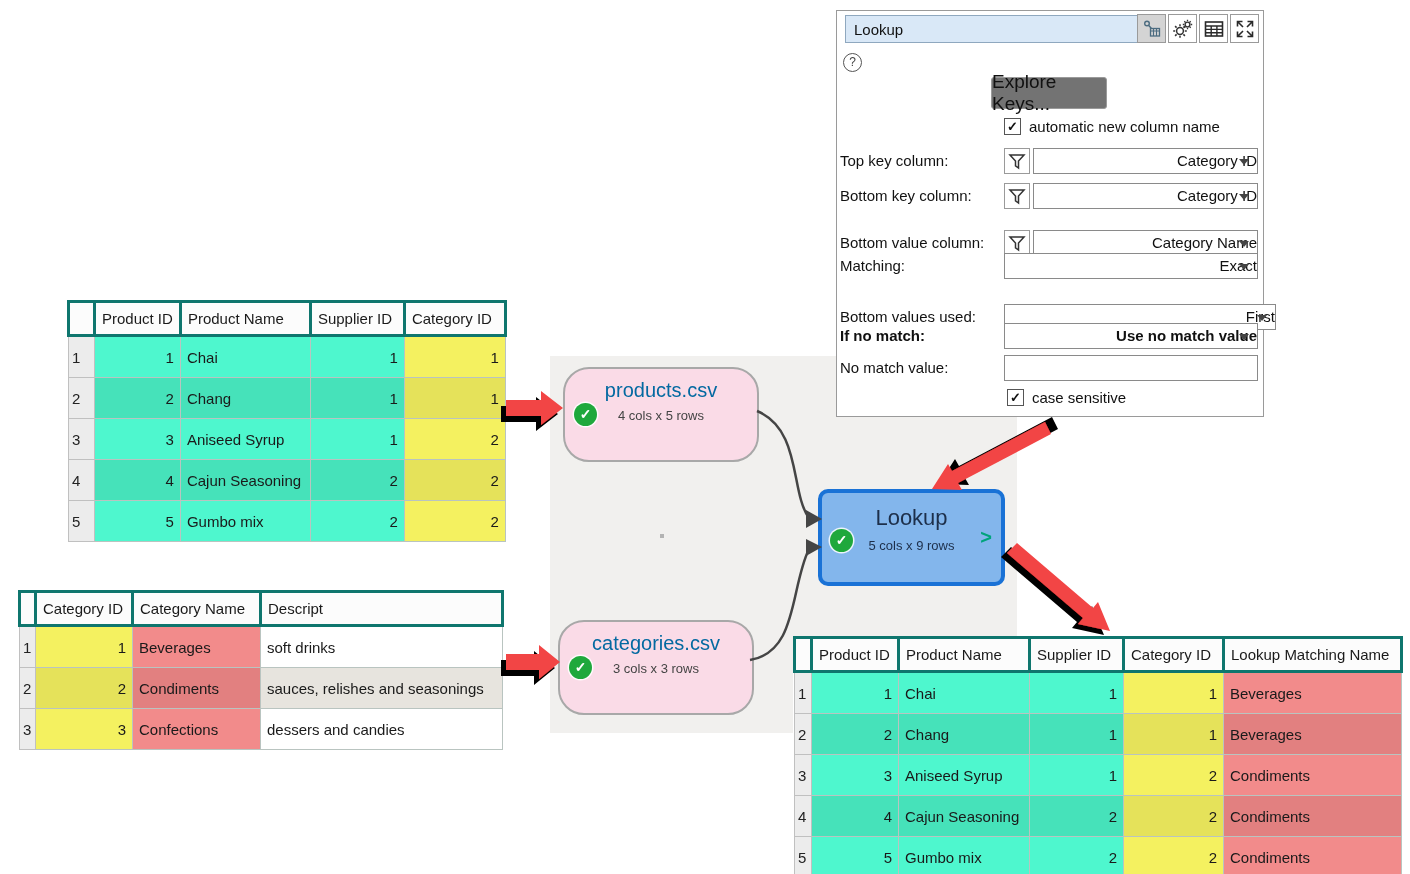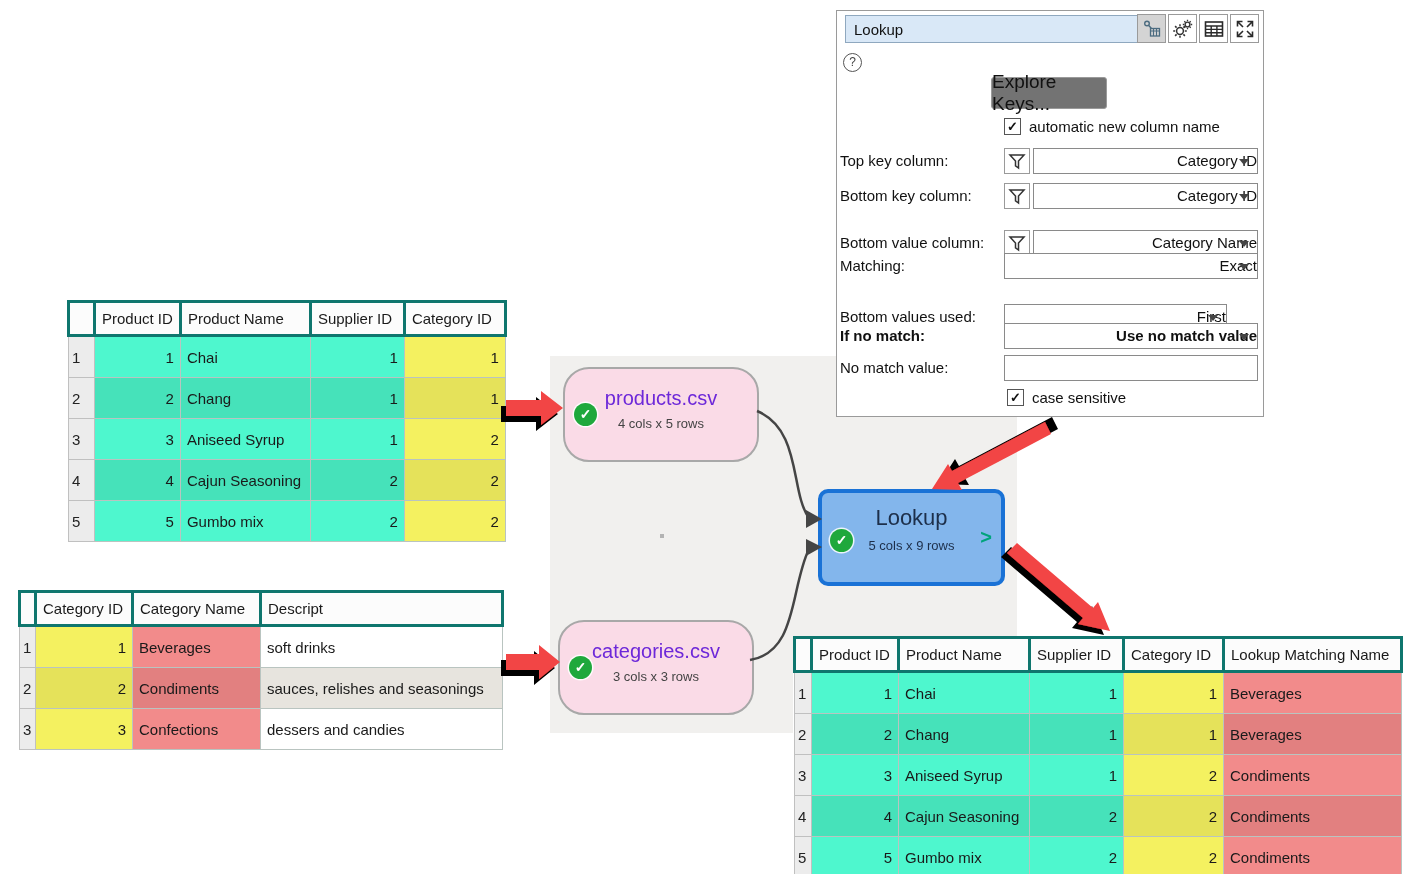--- a/index.html
+++ b/index.html
@@ -53,21 +53,21 @@
   .c-yellow{background:var(--yellow);}
   tr.dark .c-yellow{background:var(--yellow-dark);}
   .c-pink{background:var(--pink);}
   tr.dark .c-pink{background:var(--pink-dark);}
   .c-plain{background:#ffffff;}
   tr.dark .c-plain{background:#e7e4de;}
 
   
   .fnode{position:absolute;z-index:3;border:2px solid #a8a8a8;border-radius:26px;
          background:var(--node-pink);text-align:center;}
-  .fnode .n-title{margin-top:18px;font-size:20px;color:#6d28d9;}
+  .fnode .n-title{margin-top:10px;font-size:20px;color:#0369a1;}
   .fnode .n-sub{margin-top:6px;font-size:13px;color:#444;}
   .badge{position:absolute;left:9px;top:34px;width:23px;height:23px;border-radius:50%;
          background:var(--check-green);color:#fff;font-size:14px;font-weight:bold;line-height:23px;
          text-align:center;box-shadow:0 0 0 1.5px rgba(255,255,255,.85);}
   #lookup-node{position:absolute;left:818px;top:489px;width:187px;height:97px;z-index:3;
          background:var(--lookup-fill);border:4px solid var(--accent-blue);border-radius:10px;
          text-align:center;box-sizing:border-box;}
   #lookup-node .n-title{margin-top:12px;font-size:22px;color:#1d2f4a;}
   #lookup-node .n-sub{margin-top:7px;font-size:13px;color:#1d2f4a;}
   #lookup-node .badge{left:8px;top:36px;}
@@ -157,21 +157,21 @@
             </svg>
           </div>
           <div class="selectbox" style="left:196px;width:225px">Category Name<span class="caret"></span></div>
         </div>
         <div class="field-row" style="top: 242px;">
           <span class="f-label">Matching:</span>
           <div class="selectbox" style="left:167px;width:254px">Exact<span class="caret"></span></div>
         </div>
         <div class="field-row" style="top: 265px; margin-top: 28px;">
           <span class="f-label">Bottom values used:</span>
-          <div class="selectbox" style="left:167px;width:223px">First<span class="caret"></span></div>
+          <div class="selectbox" style="left:167px;width:272px">First<span class="caret"></span></div>
         </div>
         <div class="field-row" style="top: 312px; font-weight: bold;">
           <span class="f-label">If no match:</span>
           <div class="selectbox" style="left:167px;width:254px">Use no match value<span class="caret"></span></div>
         </div>
         <div class="field-row" style="top: 344px;">
           <span class="f-label">No match value:</span>
           <div class="textbox" style="left:167px;width:254px"></div>
         </div>
       </div>

